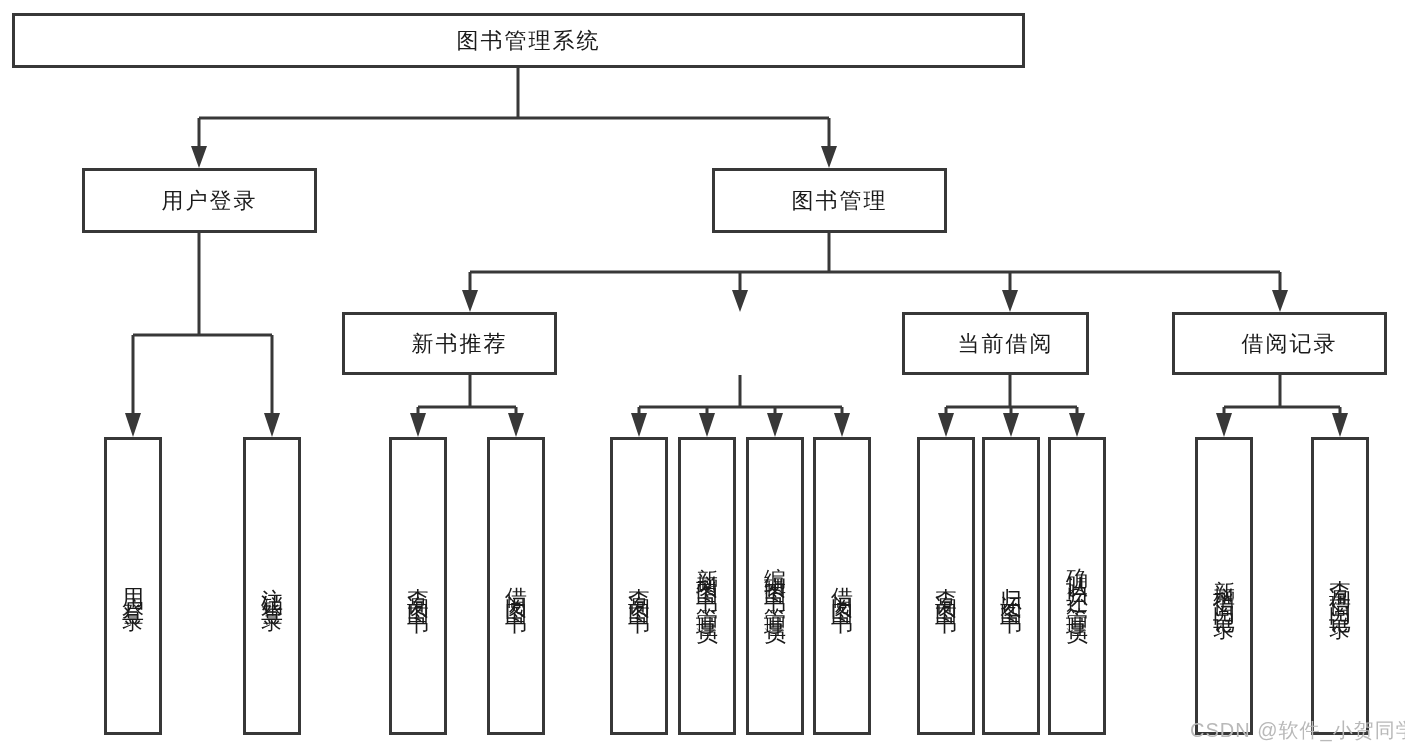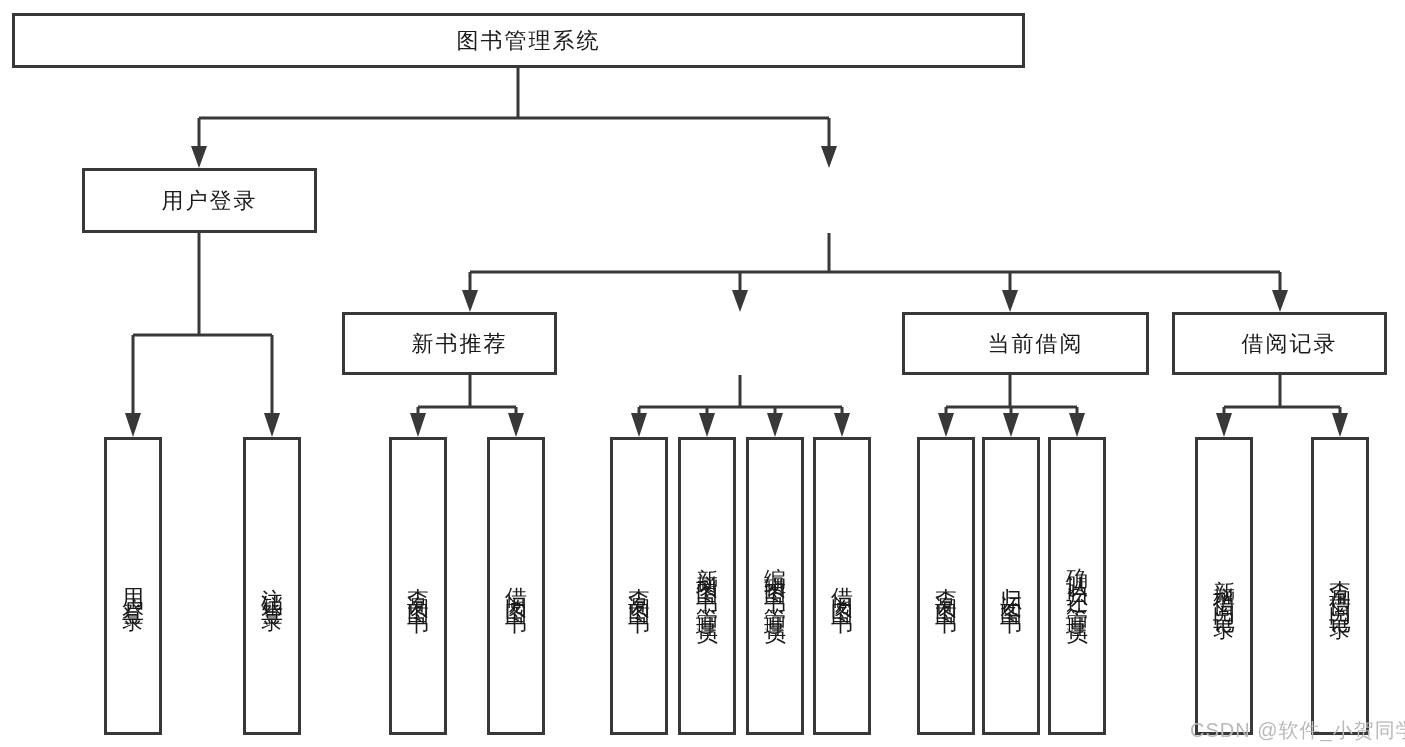--- a/index.html
+++ b/index.html
@@ -112,25 +112,28 @@
     </g>
   </svg>
 
   <div class="hbox" style="left:12px;top:13px;width:1013px;height:55px">
     <span>图书管理系统</span>
   </div>
 
   <div class="hbox" style="left:82px;top:168px;width:235px;height:65px">
     <span>用户登录</span>
   </div>
+  <div class="hbox" style="left:712px;top:168px;width:235px;height:65px">
+    <span>图书管理</span>
+  </div>
 
   <div class="hbox" style="left:342px;top:312px;width:215px;height:63px">
     <span>新书推荐</span>
   </div>
-  <div class="hbox" style="left:902px;top:312px;width:247px;height:63px">
+  <div class="hbox" style="left:902px;top:312px;width:187px;height:63px">
     <span>当前借阅</span>
   </div>
   <div class="hbox" style="left:1172px;top:312px;width:215px;height:63px">
     <span>借阅记录</span>
   </div>
 
   <div class="leaf" style="left:104px">
     <span class="vtext">用户登录</span>
   </div>
   <div class="leaf" style="left:243px">

